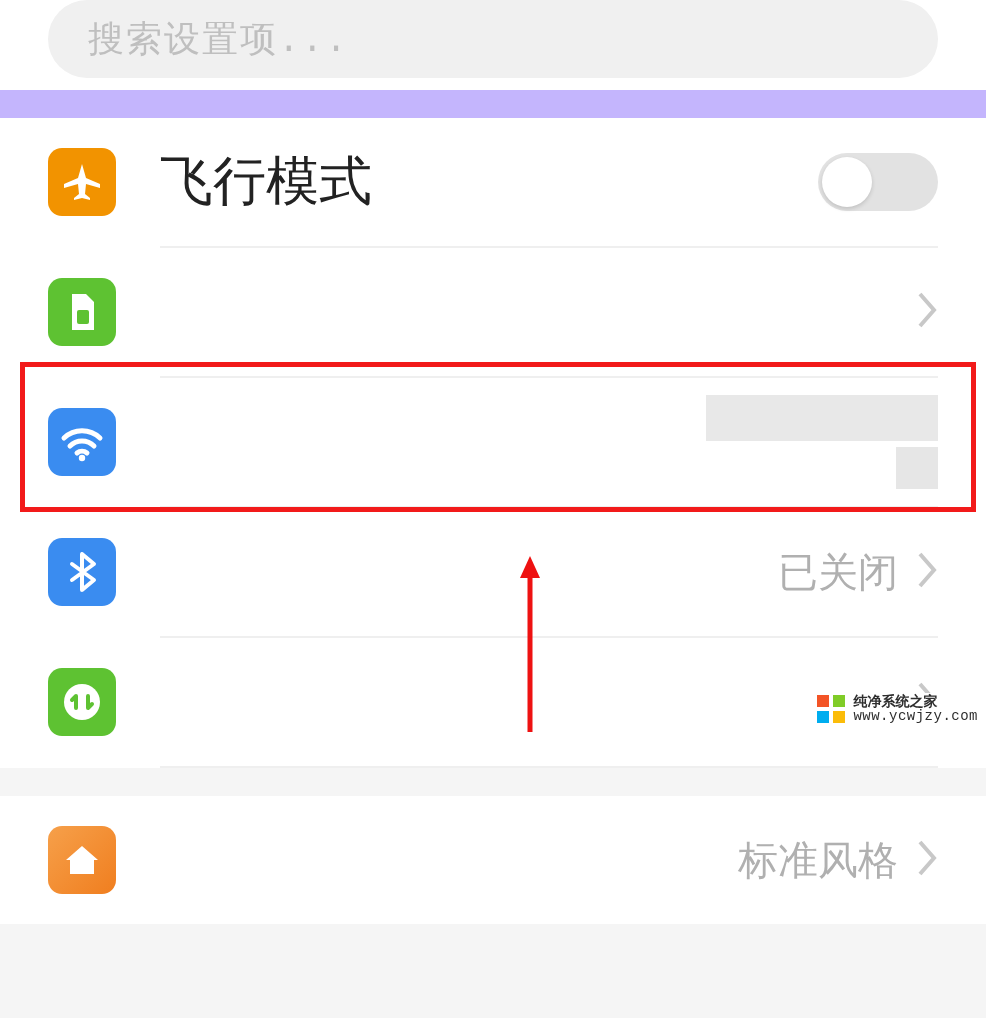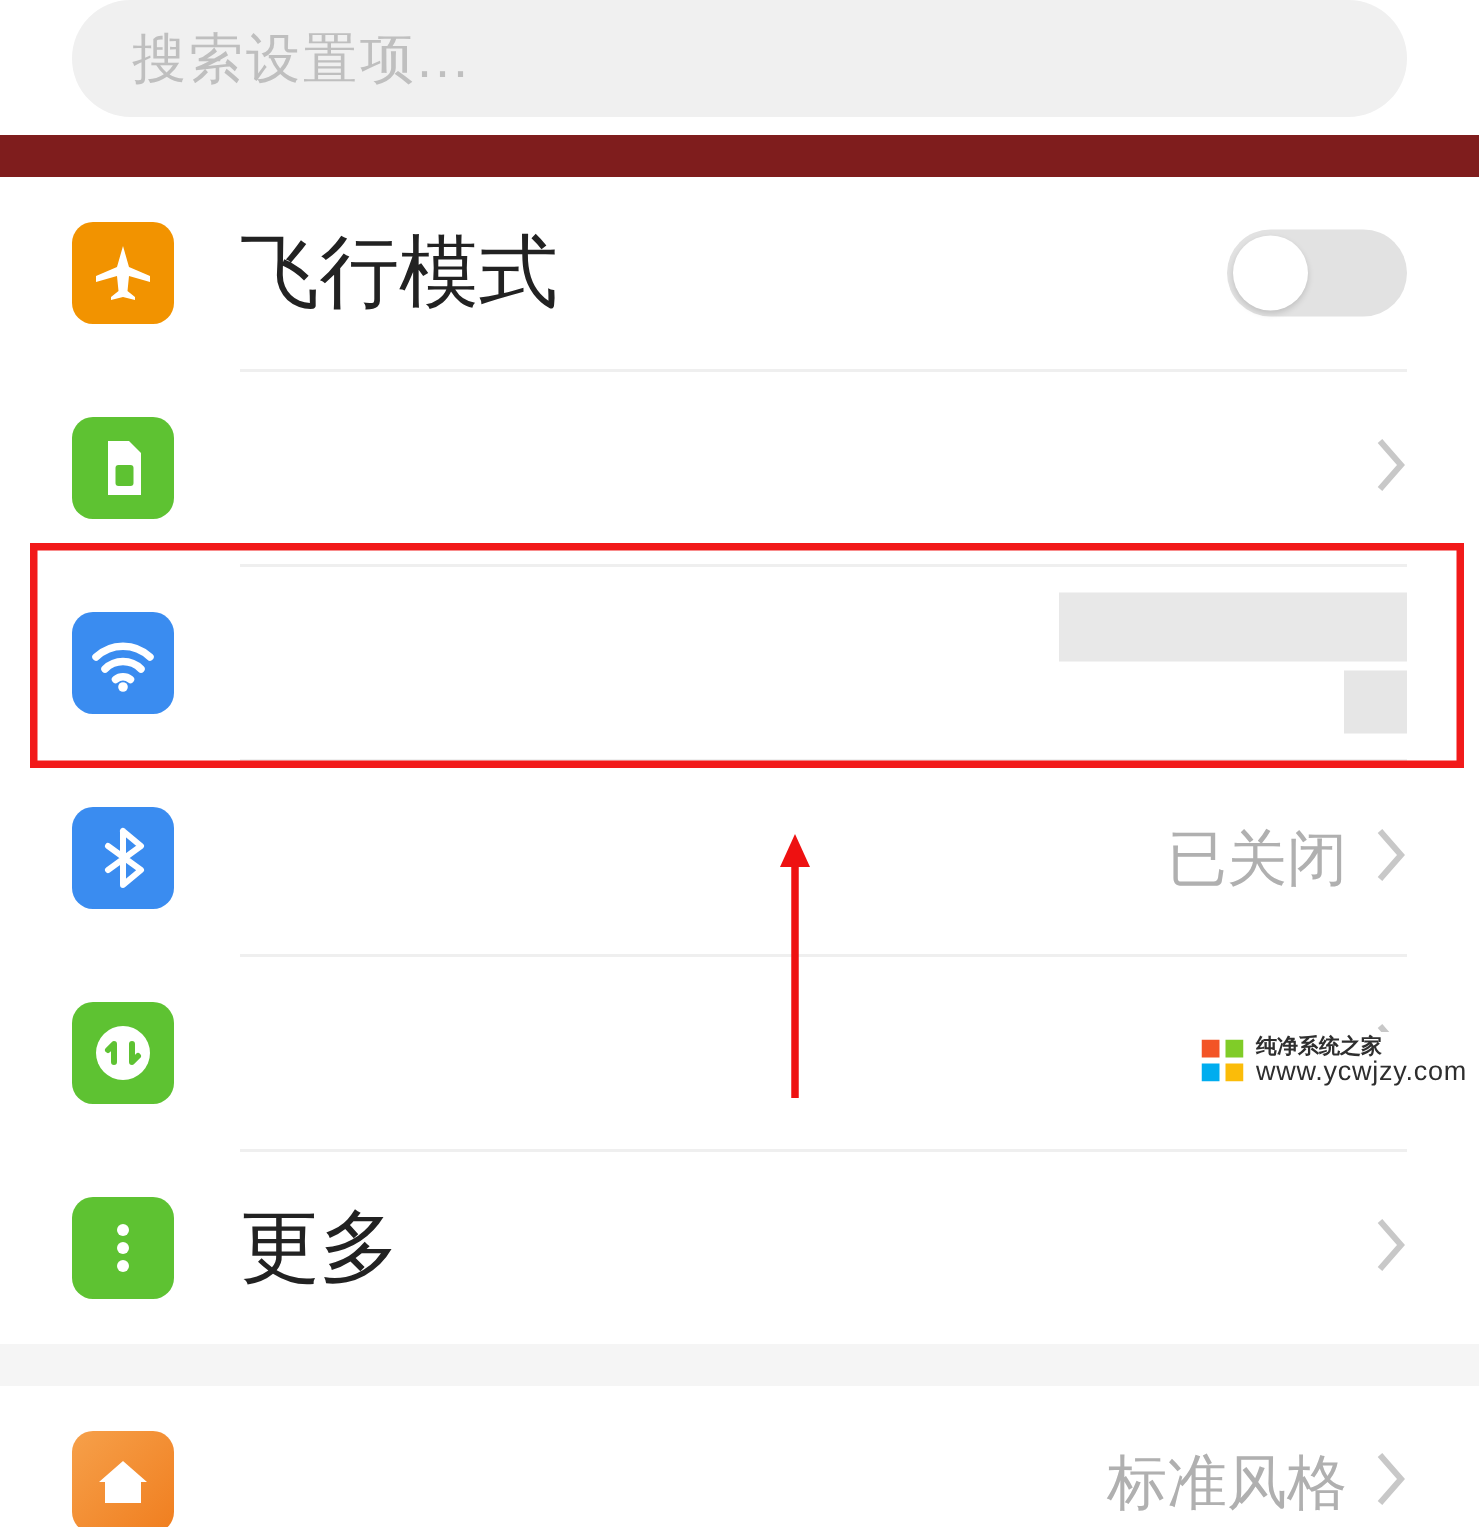--- a/index.html
+++ b/index.html
@@ -7,22 +7,23 @@
     width: 986px;
     height: 1018px;
     font-family: -apple-system, "PingFang SC", "Microsoft YaHei", sans-serif;
     background: #f5f5f5;
     color: #222;
     overflow: hidden;
   }
   .screen {
     width: 986px;
     height: 724px;
-    background: #7f1d1d;
+    background: #c4b5fd;
     position: relative;
+    font-family: Liberation Mono, monospace;
   }
 
   
   .search-wrap {
     padding: 0 48px 12px 48px;
     background: #fff;
   }
   .search-bar {
     background: #f0f0f0;
     border-radius: 40px;
@@ -142,21 +143,21 @@
     right: 0;
     bottom: 0;
     background: #fff;
     padding: 2px 8px 0 8px;
     display: flex;
     align-items: center;
     gap: 8px;
   }
   .watermark .wtxt { text-align: left; line-height: 1.05; }
   .watermark .wtxt .line1 { font-size: 14px; font-weight: bold; color:#2e2e2e; }
-  .watermark .wtxt .line2 { font-size: 18px; color:#2e2e2e; letter-spacing:0.5px; }
+  .watermark .wtxt .line2 { font-size: 14px; color:#2e2e2e; letter-spacing:0.5px; }
 
 </style>
 </head>
 <body>
 
 <div class="screen">
 
   <div class="search-wrap">
     <div class="search-bar">
       <span>搜索设置项...</span>
@@ -239,36 +240,20 @@
       </div>
       <div class="spacer"></div>
       <div class="chevron">
         <svg viewBox="0 0 22 40">
             <polyline points="4,4 18,20 4,36"></polyline>
           </svg>
       </div>
     </div>
     <div class="divider"></div>
 
-    <div class="row">
-      <div class="tile tile-green">
-        <svg width="44" height="44" viewBox="0 0 44 44">
-            <circle cx="22" cy="10" r="4" fill="#fff"></circle>
-            <circle cx="22" cy="22" r="4" fill="#fff"></circle>
-            <circle cx="22" cy="34" r="4" fill="#fff"></circle>
-          </svg>
-      </div>
-      <div class="label">更多</div>
-      <div class="spacer"></div>
-      <div class="chevron">
-        <svg viewBox="0 0 22 40">
-            <polyline points="4,4 18,20 4,36"></polyline>
-          </svg>
-      </div>
-    </div>
 
   </div>
 
   <div class="group" style="margin-top:28px;">
     <div class="row">
       <div class="tile tile-grad">
         <svg width="44" height="44" viewBox="0 0 44 44">
             <path d="M22 8 L38 22 H34 V36 H10 V22 H6 Z" fill="#fff"></path>
           </svg>
       </div>

